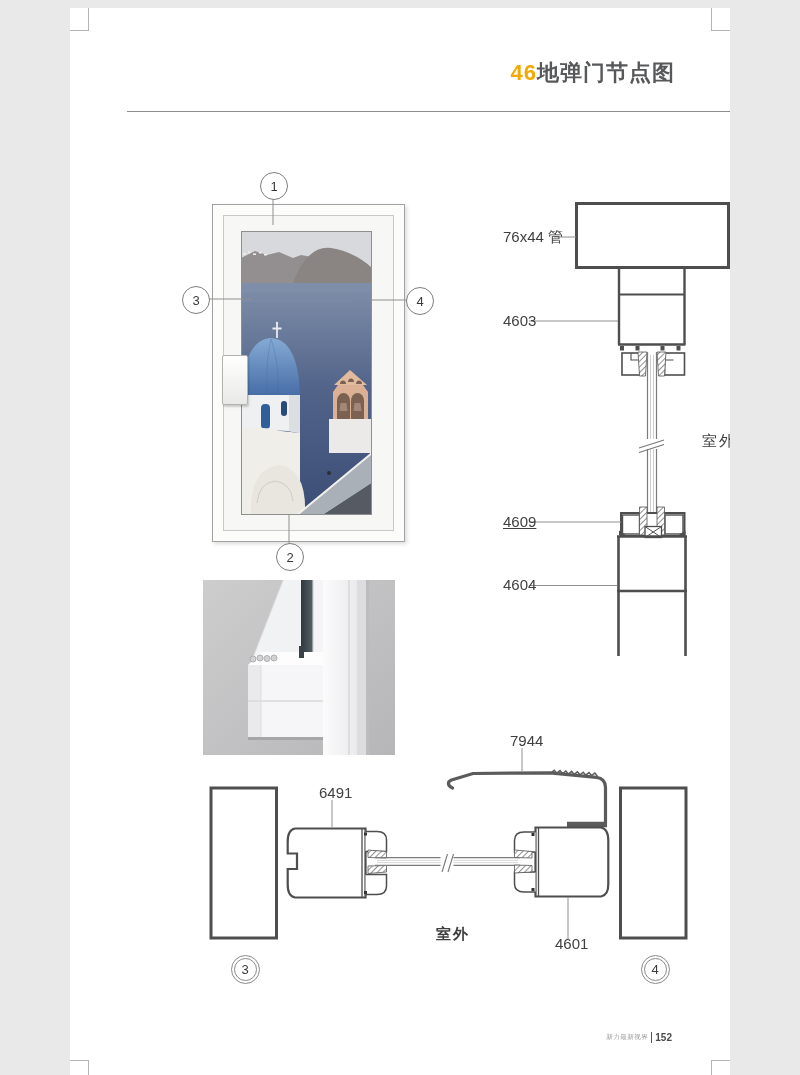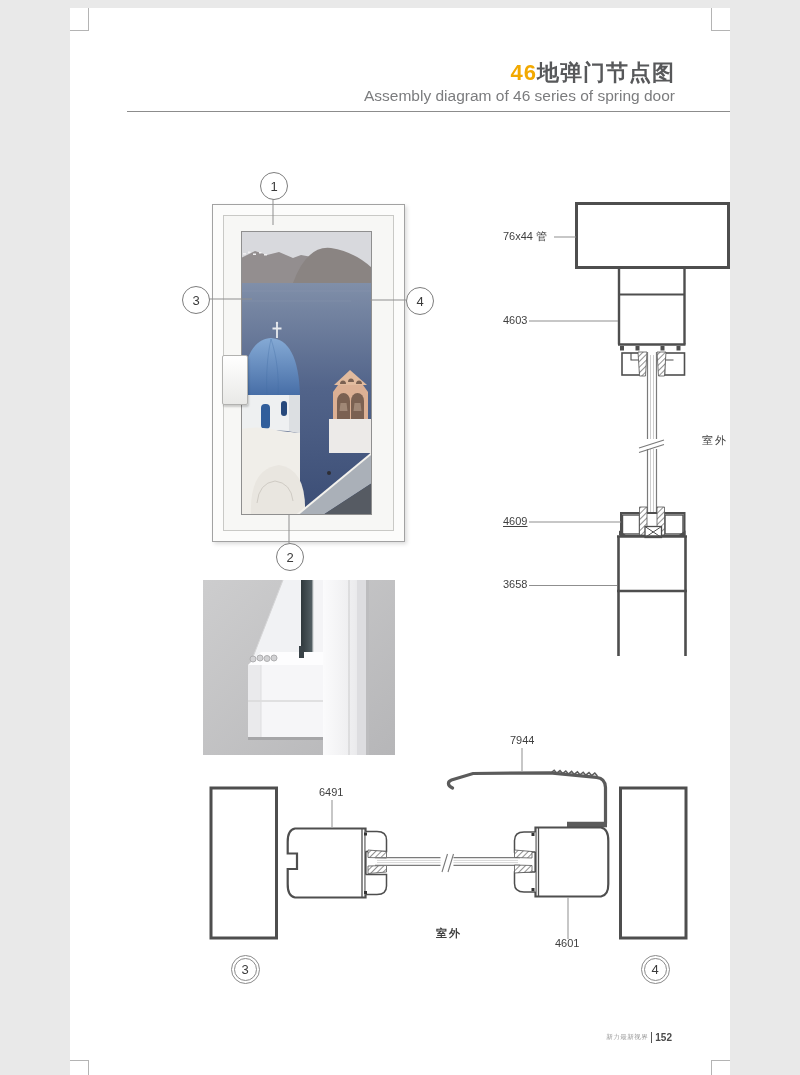--- a/index.html
+++ b/index.html
@@ -10,21 +10,21 @@
          letter-spacing:1px;white-space:nowrap;}
   #title .accent{color:#F2A900;}
   #subtitle{position:absolute;right:55px;top:79px;font-size:15.5px;color:#7b7c7e;white-space:nowrap;}
   #rule{position:absolute;left:57px;top:103px;width:687px;border-top:1.5px solid #8c8c8c;}
   .corner{position:absolute;width:18px;height:22px;}
   .corner.tl{left:0;top:0;border-right:1px solid #b4b4b4;border-bottom:1px solid #b4b4b4;}
   .corner.tr{right:0;top:0;border-left:1px solid #b4b4b4;border-bottom:1px solid #b4b4b4;}
   .corner.bl{left:0;bottom:0;border-right:1px solid #b4b4b4;border-top:1px solid #b4b4b4;}
   .corner.br{right:0;bottom:0;border-left:1px solid #b4b4b4;border-top:1px solid #b4b4b4;}
   
-  .lbl{position:absolute;font-size:11px;color:#3f3f3f;white-space:nowrap;z-index:3;line-height:13px;}
+  .lbl{position:absolute;font-size:15px;color:#3f3f3f;white-space:nowrap;z-index:3;line-height:13px;}
   .lbl.cn{letter-spacing:2px;}
   
   .ring{position:absolute;width:27px;height:27px;border:1px solid #8a8a8a;border-radius:50%;
         background:#fff;z-index:3;display:flex;align-items:center;justify-content:center;}
   .ring::before{content:"";position:absolute;inset:2px;border:1px solid #8a8a8a;border-radius:50%;}
   .ring span{font-size:13px;color:#3a3a3a;position:relative;}
   .ring1{position:absolute;width:26px;height:26px;border:1.4px solid #7d7d7d;border-radius:50%;
         background:#fff;z-index:3;display:flex;align-items:center;justify-content:center;}
   .ring1 span{font-size:13px;color:#3a3a3a;}
   
@@ -53,21 +53,20 @@
 <div id="page">
 
   <div class="corner tl"></div>
   <div class="corner tr"></div>
   <div class="corner bl"></div>
   <div class="corner br"></div>
 
   <div id="title">
     <span class="accent">46</span><span>地弹门节点图</span>
   </div>
-  <div id="subtitle">Assembly diagram of 46 series of spring door</div>
   <div id="rule"></div>
 
   <div id="door">
     <div class="frameline"></div>
     <svg width="131" height="284" viewBox="0 0 131 284">
       <defs>
         <linearGradient id="sea" x1="0" y1="0" x2="0" y2="1">
           <stop offset="0" stop-color="#808fa9"></stop>
             <stop offset="0.45" stop-color="#52648a"></stop>
           <stop offset="1" stop-color="#3b4d75"></stop>
@@ -256,21 +255,21 @@
       <span>4</span>
     </div>
   <div class="ring1" style="left:206px;top:535px;">
       <span>2</span>
     </div>
 
   <div class="lbl" style="left:433px;top:222px;">76x44 管</div>
   <div class="lbl" style="left:433px;top:306px;">4603</div>
   <div class="lbl cn" style="left:632px;top:426px;">室外</div>
   <div class="lbl" style="left:433px;top:507px;text-decoration:underline;">4609</div>
-  <div class="lbl" style="left:433px;top:570px;">3658</div>
+  <div class="lbl" style="left:433px;top:570px;">4604</div>
   <div class="ring" style="left:673.5px;top:214.5px;">
       <span>1</span>
     </div>
   <div class="ring" style="left:673.5px;top:559.5px;">
       <span>2</span>
     </div>
 
   <div class="lbl" style="left:440px;top:726px;">7944</div>
   <div class="lbl" style="left:249px;top:778px;">6491</div>
   <div class="lbl" style="left:485px;top:929px;">4601</div>

